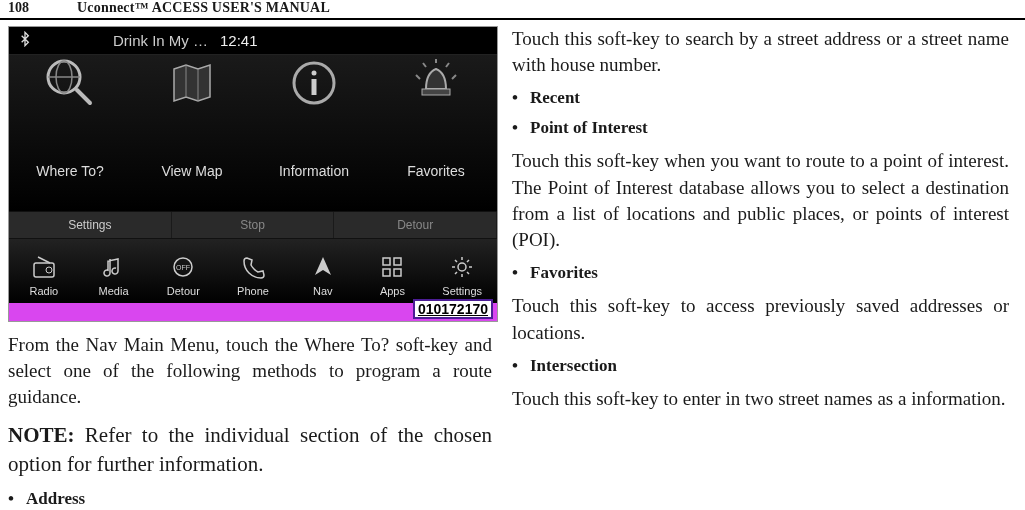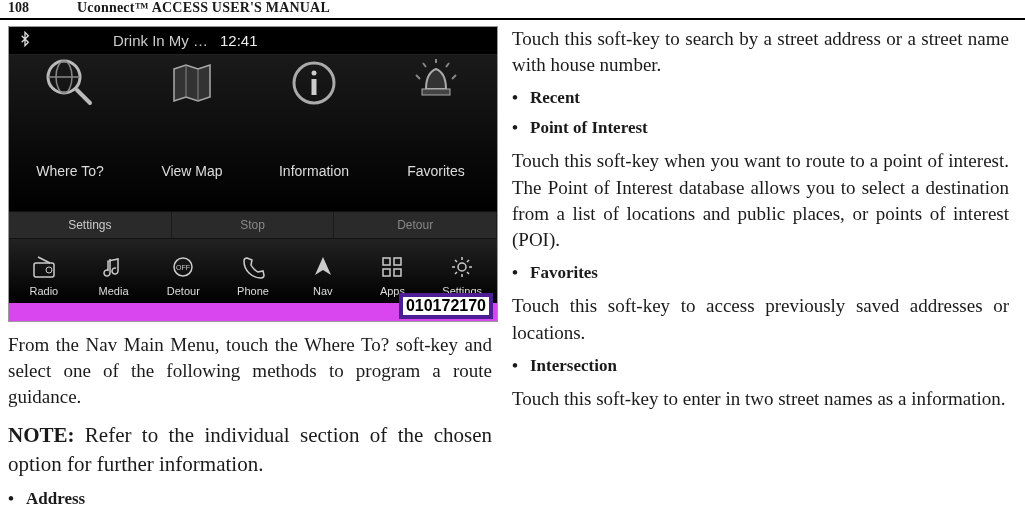--- a/index.html
+++ b/index.html
@@ -174,26 +174,27 @@
       display: flex;
       align-items: center;
       justify-content: center;
     }
     
     .img-id-box {
       position: absolute;
       bottom: 2px;
       right: 4px;
       background: #fff;
-      border: 4px solid #4c1d95;
+      border: 2px solid #4c1d95;
       padding: 0 3px;
-      font-size: 16px;
+      font-size: 14px;
       font-weight: bold;
       font-family: Arial, sans-serif;
       color: #000;
+      text-decoration: underline;
     }
     
     
     .para {
       font-size: 19px;
       line-height: 1.38;
       margin-top: 10px;
       text-align: justify;
     }
     

